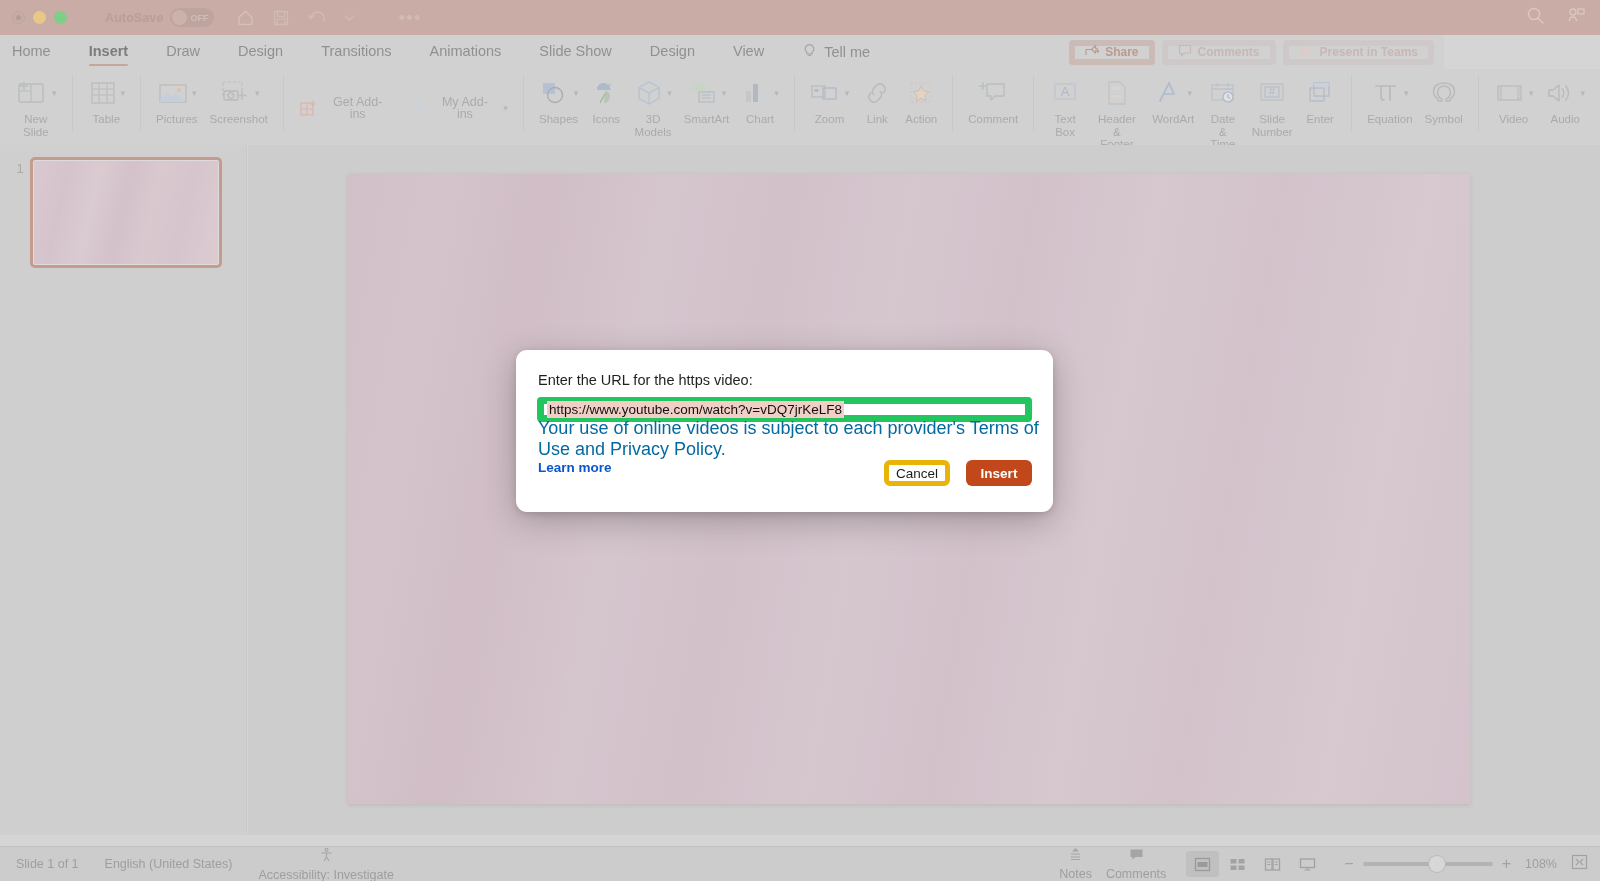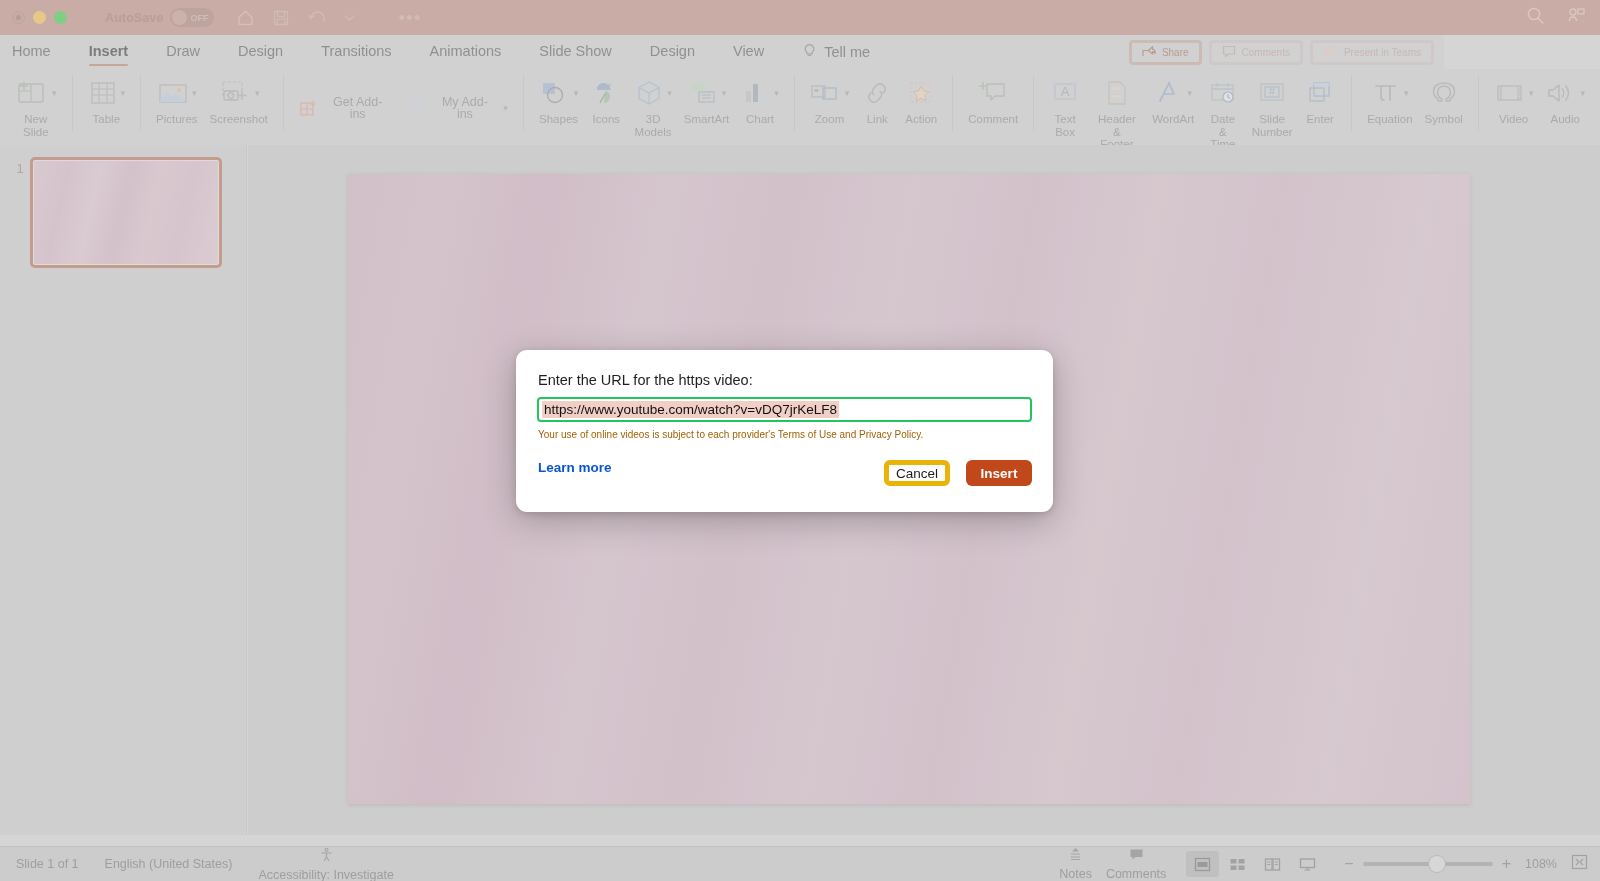--- a/index.html
+++ b/index.html
@@ -63,22 +63,22 @@
   .mtab:first-child { margin-left: 12px; }
   .mtab.active { color: #3a3a3a; font-weight: 600; }
   .mtab.active::after {
     content: ""; position: absolute; bottom: 3px; left: 0; right: 0; height: 2.5px;
     background: #c08070; border-radius: 2px;
   }
   .tellme { display: flex; align-items: center; gap: 7px; color: #5d5d5d; font-size: 14.5px; }
 
   .topright-btns { position: absolute; right: 10px; display: flex; gap: 7px; align-items: center; }
   .trbtn {
-    display: flex; align-items: center; gap: 6px; border: 3px solid #be185d;
-    border-radius: 4px; padding: 3px 10px; font-size: 10px; height: 25px;
+    display: flex; align-items: center; gap: 6px; border: 6px solid #be185d;
+    border-radius: 4px; padding: 3px 10px; font-size: 12px; height: 25px; font-weight: bold;
   }
   .trbtn.share { color: #a86f5e; border-color: #c4a79e; }
   .trbtn.dim { color: #bca29b; border-color: #c8c0bd; }
 
   
   .ribbon {
     position: absolute; top: 69px; left: 0; width: 1600px; height: 76px;
     background: #cdcdcd; display: flex; align-items: flex-start;
   }
   .rgroup { display: flex; align-items: flex-start; height: 76px; padding: 4px 9px 0 9px; }
@@ -150,28 +150,28 @@
     pointer-events: none;
   }
   .dialog {
     position: absolute; left: 516px; top: 350px; width: 537px; height: 162px;
     background: #ffffff; border-radius: 11px;
     box-shadow: 0 9px 34px rgba(0,0,0,.24), 0 2px 7px rgba(0,0,0,.14);
   }
   .dlg-label { position: absolute; left: 22px; top: 22px; font-size: 14.5px; color: #1f1f1f; }
   .dlg-input {
     position: absolute; left: 21px; top: 47px; width: 495px; height: 25px;
-    border: 2px solid #22c55e; border-radius: 4px; background: #fff;
+    border: 7px solid #22c55e; border-radius: 4px; background: #fff;
     display: flex; align-items: center;
   }
   .dlg-input-val {
     font-size: 13.5px; color: #111; background: #f1cfc7; padding: 1px 2px;
     margin-left: 3px; white-space: nowrap;
   }
-  .dlg-note { position: absolute; left: 22px; top: 79px; font-size: 10px; color: #a16207; }
+  .dlg-note { position: absolute; left: 22px; top: 68px; font-size: 18px; color: #0369a1; }
   .dlg-learn {
     position: absolute; left: 22px; top: 110px; font-size: 13.5px;
     color: #0b57d0; font-weight: 700;
   }
   .dlg-cancel {
     position: absolute; left: 368px; top: 110px; width: 66px; height: 26px;
     border: 5px solid #eab308; border-radius: 6px; background: #fff;
     font-size: 13.5px; color: #1c1c1c; display: flex; align-items: center; justify-content: center;
   }
   .dlg-insert {

